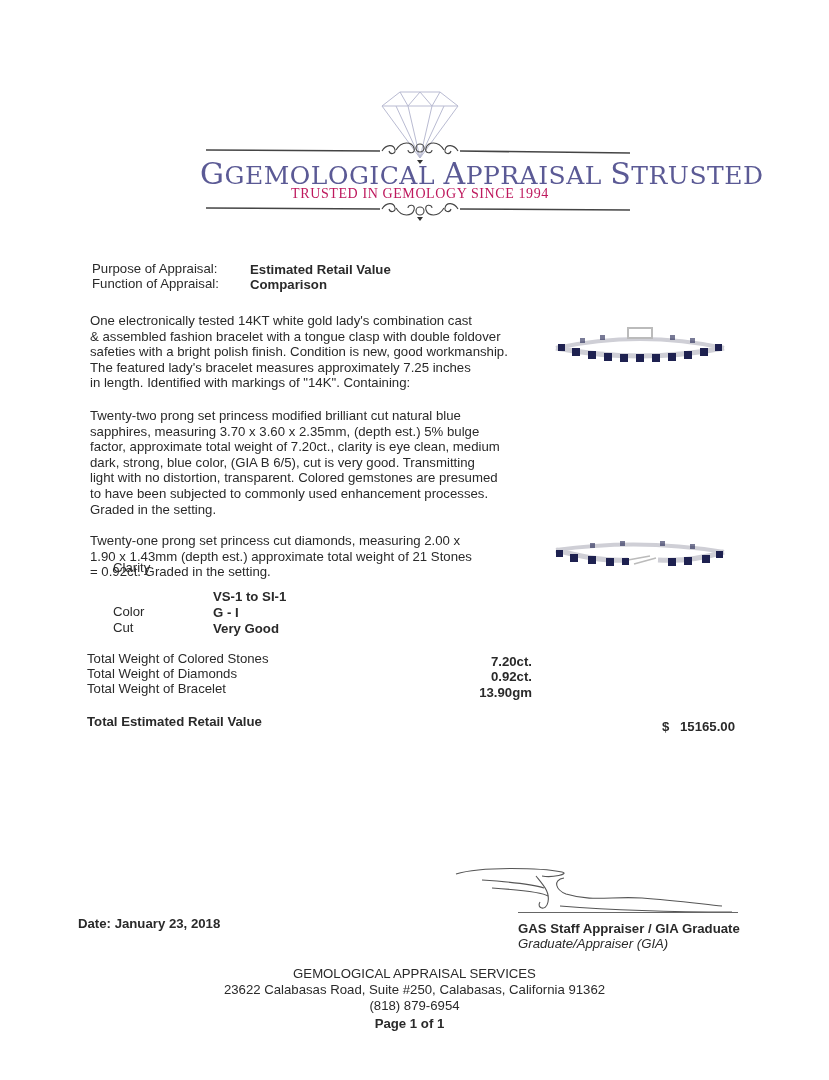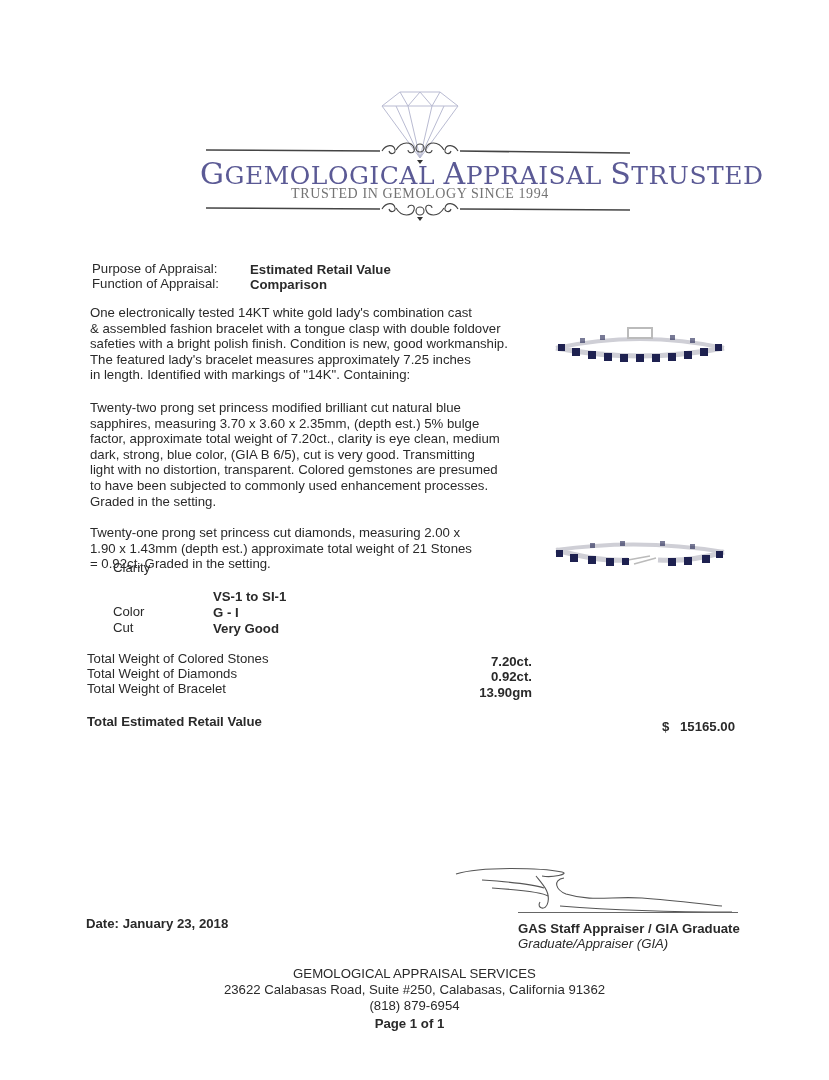--- a/index.html
+++ b/index.html
@@ -10,26 +10,26 @@
     .logo svg { position: absolute; left: 0; top: 0; }
     .logo-title {
       position: absolute; left: 0; top: 72px; width: 440px; text-align: center;
       font-family: "DejaVu Serif", serif; font-size: 25px; letter-spacing: 0.5px;
       color: #5b5a95; white-space: nowrap;
     }
     .logo-title .cap { font-size: 30px; }
     .logo-tag {
       position: absolute; left: 0; top: 102px; width: 440px; text-align: center;
       font-family: "Liberation Serif", serif; font-size: 14px; letter-spacing: 0.6px;
-      color: #737373;
+      color: #be185d;
     }
 
     .row { position: absolute; font-size: 13.2px; line-height: 15.5px; white-space: nowrap; }
     .bold { font-weight: bold; }
-    .para { position: absolute; left: 90px; width: 440px; font-size: 13.2px; line-height: 15.6px; white-space: pre-line; }
+    .para { position: absolute; left: 90px; width: 440px; font-size: 13.2px; line-height: 15.6px; white-space: pre-line; margin-top: 8px; }
 
     .photo { position: absolute; }
 
     .sig { position: absolute; left: 452px; top: 862px; }
     .sig-line { position: absolute; left: 518px; top: 912px; width: 220px; height: 1px; background: #666; }
   </style>
 </head>
 <body>
 
 <div class="logo">
@@ -170,18 +170,18 @@
       <path d="M84,14 C92,24 98,30 96,40 C94,50 84,46 88,40"></path>
       <path d="M112,16 C100,18 104,28 114,32 C140,40 160,34 190,36 C220,38 250,42 270,44"></path>
       <path d="M108,44 C160,48 220,50 280,50"></path>
     </g>
   </svg>
 </div>
 <div class="sig-line"></div>
 <div class="row bold" style="left:518px; top:921px;">GAS Staff Appraiser / GIA Graduate</div>
 <div class="row" style="left:518px; top:936px; font-style:italic;">Graduate/Appraiser (GIA)</div>
 
-<div class="row bold" style="left:86px; top:916px;">Date: January 23, 2018</div>
+<div class="row bold" style="left:78px; top:916px;">Date: January 23, 2018</div>
 
 <div class="row" style="left:0; width:829px; text-align:center; top:966px;">GEMOLOGICAL APPRAISAL SERVICES</div>
 <div class="row" style="left:0; width:829px; text-align:center; top:982px;">23622 Calabasas Road, Suite #250, Calabasas, California 91362</div>
 <div class="row" style="left:0; width:829px; text-align:center; top:998px;">(818) 879-6954</div>
 <div class="row bold" style="left:0; width:819px; text-align:center; top:1016px;">Page 1 of 1</div>
 
 </body></html>

